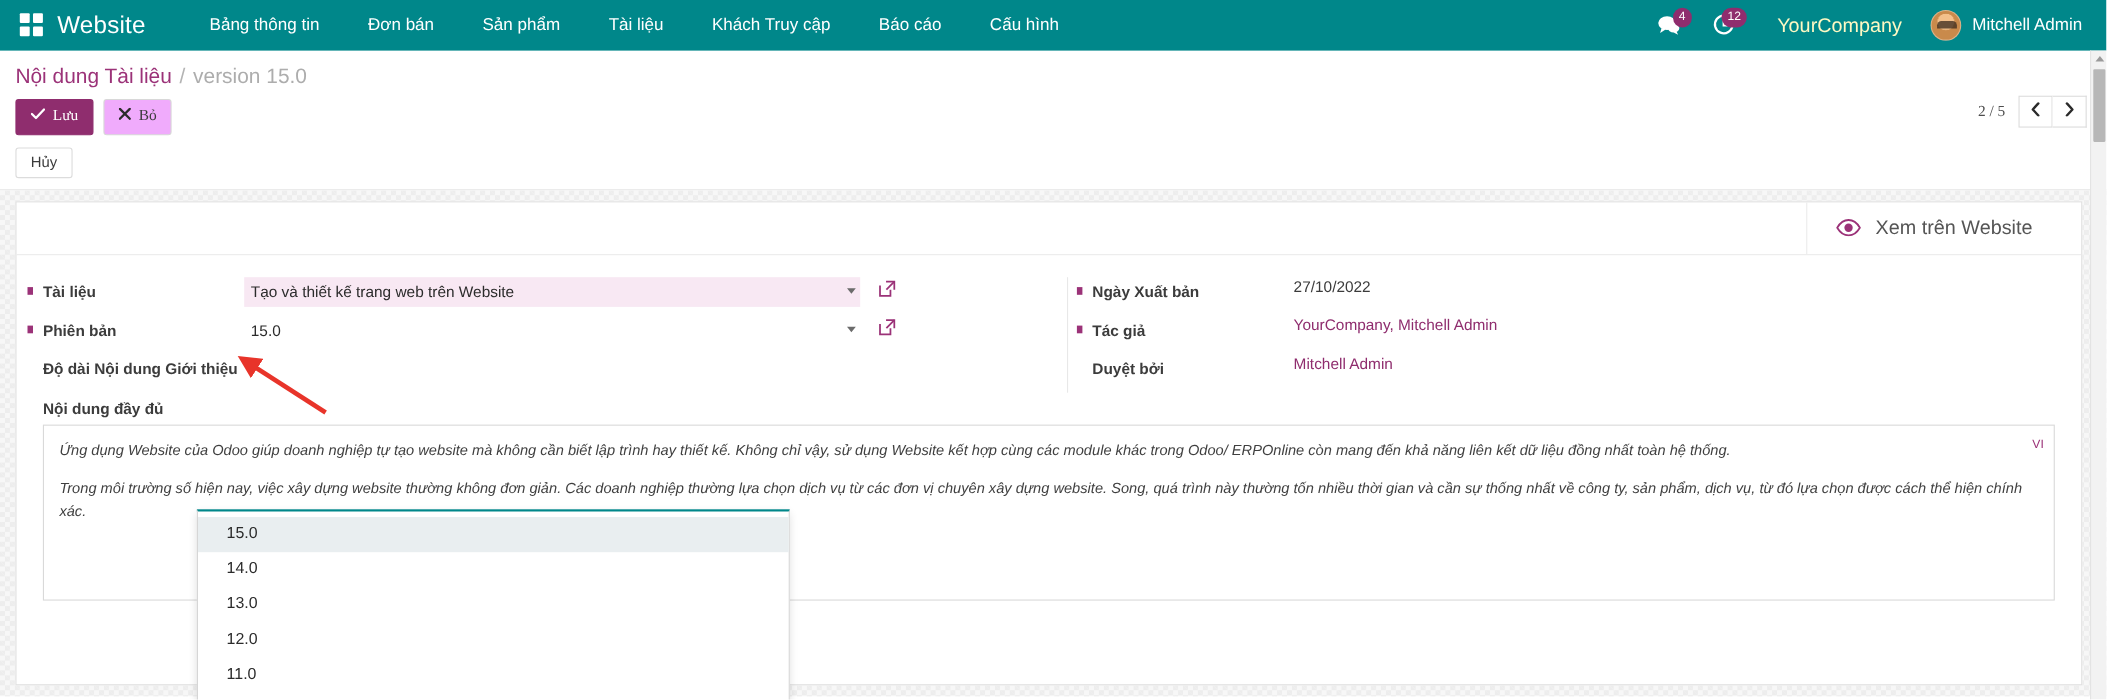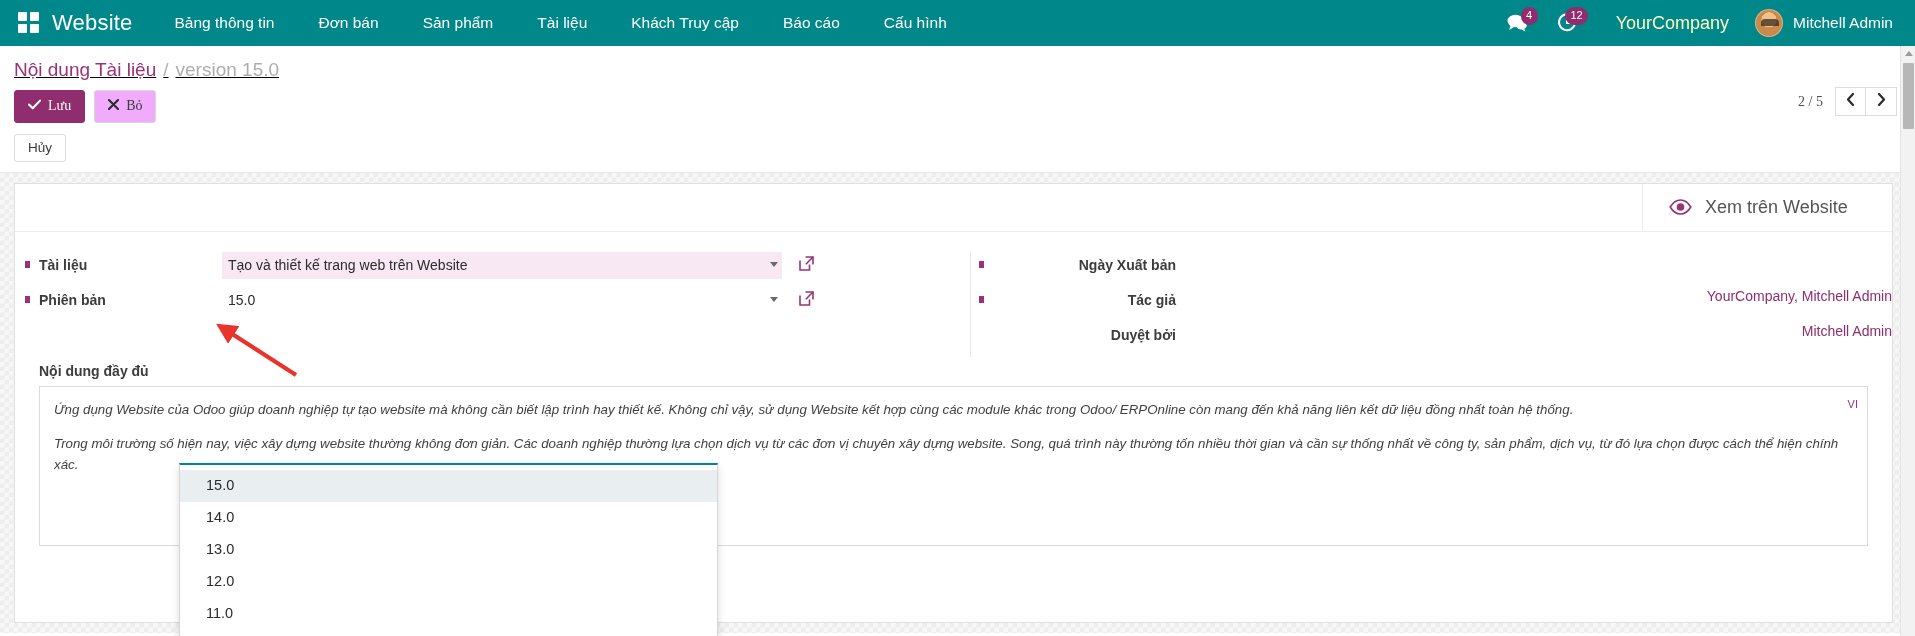--- a/index.html
+++ b/index.html
@@ -26,21 +26,21 @@
     display: grid;
     grid-template-columns: 9px 9px;
     grid-template-rows: 9px 9px;
     gap: 3px;
     margin: 0 12px 0 8px;
     cursor: pointer;
   }
   .apps-grid i { background: #ffffff; display: block; border-radius: 1px; }
   .brand {
     font-size: 22px; font-weight: 400; letter-spacing: .2px;
-    color: #fff; margin-right: 20px; cursor: pointer;
+    color: #fff; margin-right: 36px; cursor: pointer;
   }
   .nav-links { display: flex; align-items: center; gap: 0; }
   .nav-links a {
     color: #ffffff; text-decoration: none; font-size: 15.5px;
     padding: 0 22px; line-height: 46px; white-space: nowrap;
   }
 
   .nav-right {
     position: absolute; right: 14px; top: 0; height: 46px;
     display: flex; align-items: center; gap: 0;
@@ -74,21 +74,21 @@
   }
   .avatar::after {
     content:''; position:absolute; left:5px; top:9px; width:18px; height:7px;
     background:#3a2a1c; border-radius: 4px 4px 0 0; opacity:.75;
   }
   .user-name { font-size: 15.5px; color: #fff; white-space: nowrap; }
 
   
   .control-panel { background: #ffffff; padding: 0; }
   .breadcrumb-row {
-    padding: 13px 0 0 14px; display: flex; align-items: baseline; gap: 7px; text-decoration: underline;
+    padding: 13px 0 0 14px; display: flex; align-items: baseline; gap: 7px;
   }
   .bc-main { color: #9b3278; font-size: 19px; }
   .bc-sep { color: #b3b3b3; font-size: 19px; }
   .bc-sub { color: #adadad; font-size: 19px; }
 
   .actions-row {
     display: flex; align-items: center;
     padding: 9px 14px 0 14px; position: relative; font-family: Liberation Serif, serif;
   }
   .btn {
@@ -183,21 +183,21 @@
   .eye-icon svg { display: block; }
 
   
   .form-grid {
     display: flex;
     padding: 20px 0 0 0;
   }
   .col-left { width: 955px; display: flex; flex-direction: column; padding-left: 24px; }
   .col-right {
     flex: 1; display: flex; flex-direction: column;
-    border-left: 1px solid #e8e8e8; padding-left: 22px; margin-left: 0; text-align: right;
+    border-left: 1px solid #e8e8e8; padding-left: 22px; margin-left: 0;
   }
   .f-row { display: flex; align-items: flex-start; margin-bottom: 7px; min-height: 28px; }
   .f-label {
     width: 183px; flex: none;
     font-size: 14px; font-weight: bold; color: #3c3c3c;
     padding-top: 4px; line-height: 1.38;
   }
   .f-label.req { position: relative; }
   .f-label.req::before {
     content: ''; position: absolute; left: -14px; top: 9px;
@@ -431,27 +431,36 @@
                 <svg width="17" height="17" viewBox="0 0 17 17">
                   <path d="M2 5.5 V15 H11.5 V9.5" fill="none" stroke="#9b3278" stroke-width="1.6"></path>
                   <path d="M7.5 2 H15 V9.5" fill="none" stroke="#9b3278" stroke-width="1.6"></path>
                   <path d="M15 2 L7.8 9.2" fill="none" stroke="#9b3278" stroke-width="1.6"></path>
                 </svg>
               </span>
             </div>
           </div>
         </div>
 
+        <div class="f-row">
+          <div class="f-label">Độ dài Nội dung Giới thiệu</div>
+          <div class="f-val">
+            <span class="f-static"></span>
+          </div>
+        </div>
 
       </div>
 
       <div class="col-right">
 
         <div class="f-row">
           <div class="f-label req">Ngày Xuất bản</div>
+          <div class="f-val">
+            <span class="f-static">27/10/2022</span>
+          </div>
         </div>
 
         <div class="f-row">
           <div class="f-label req">Tác giả</div>
           <div class="f-val">
             <span class="f-link">YourCompany, Mitchell Admin</span>
           </div>
         </div>
 
         <div class="f-row">

